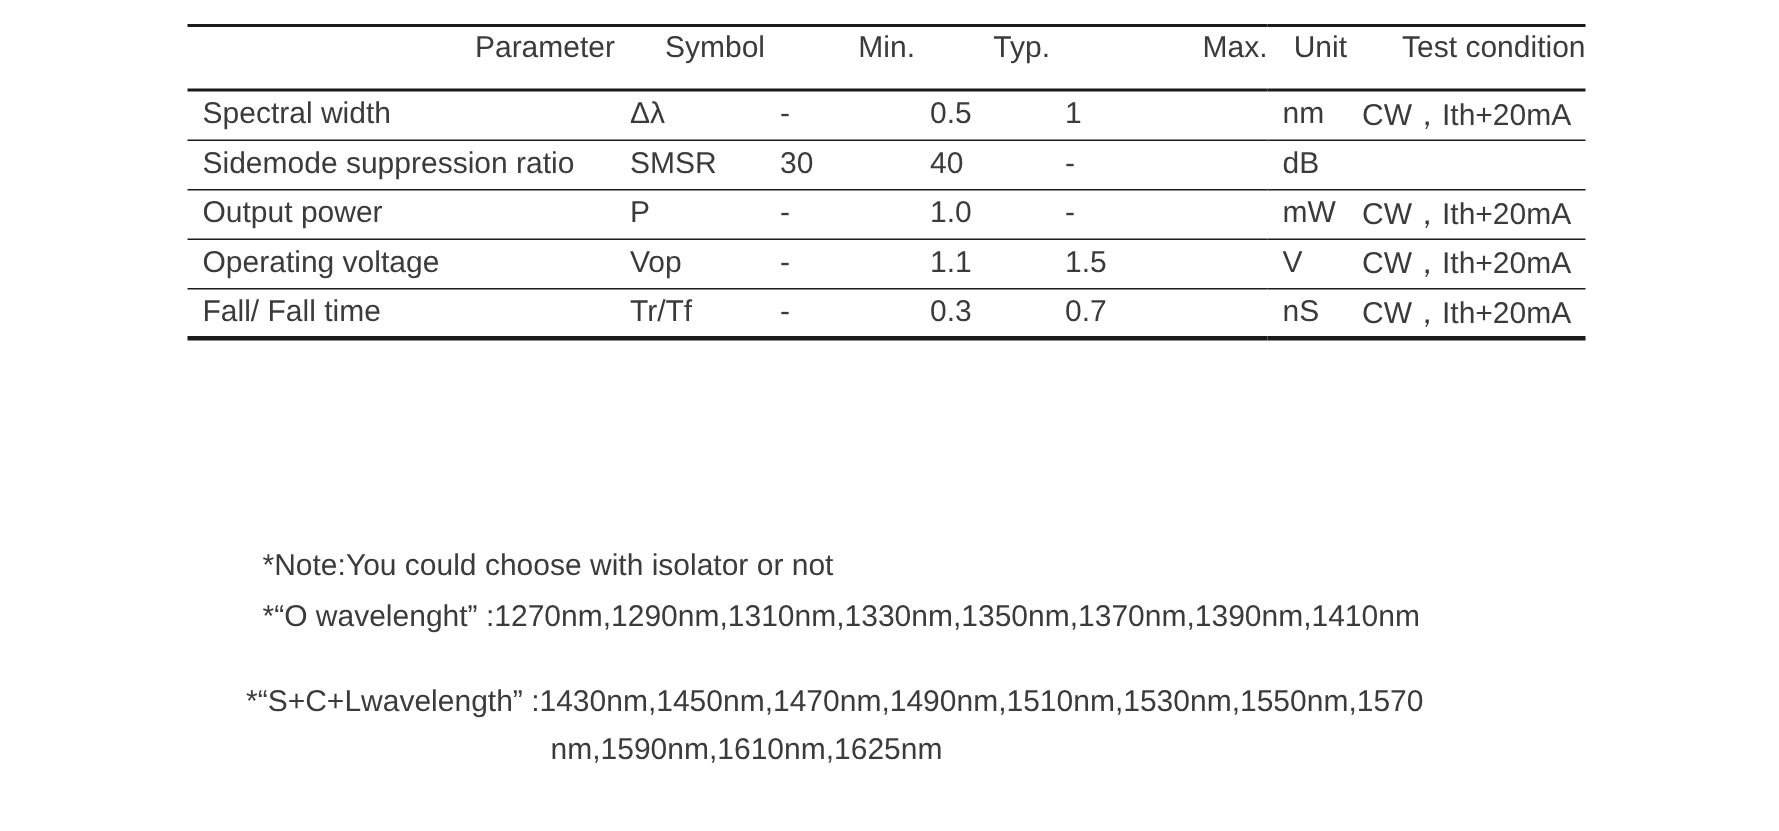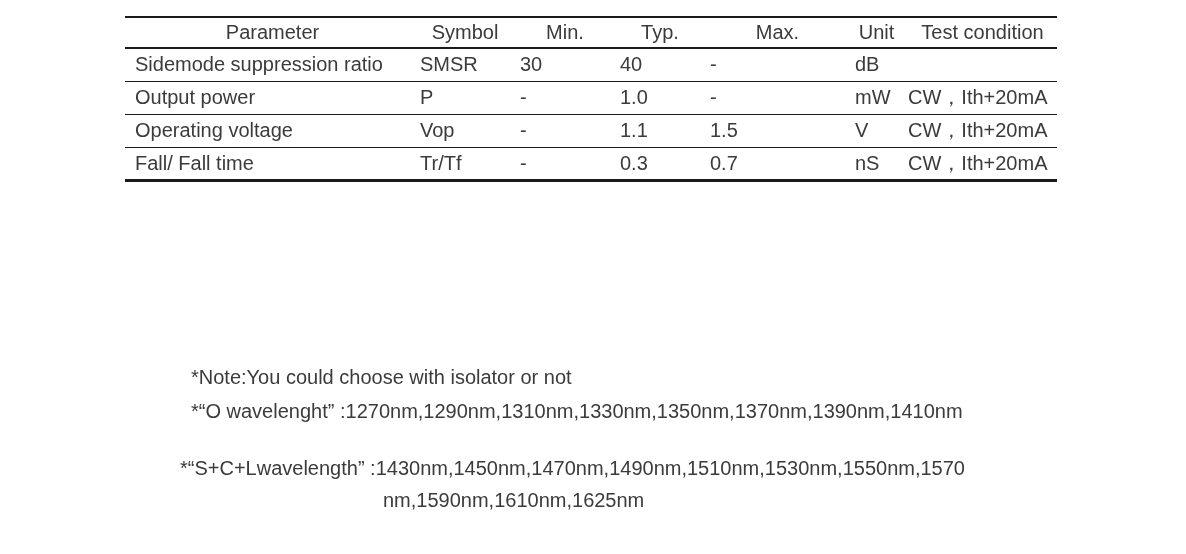--- a/index.html
+++ b/index.html
@@ -21,23 +21,23 @@
     top: 16px;
     width: 932px;
     border-collapse: collapse;
     table-layout: fixed;
     font-size: 20px;
     border-top: 2.5px solid #1b1b1b;
     border-bottom: 3px solid #1b1b1b;
   }
   .spec-table th {
     font-weight: normal;
-    text-align: center;
+    text-align: right;
     height: 29px;
-    padding: 0 0 0 10px;
+    padding: 0 0 12px 10px;
     border-bottom: 2.5px solid #1b1b1b;
     vertical-align: middle;
     white-space: nowrap;
     overflow: hidden;
   }
   .spec-table td {
     height: 33px;
     padding: 0 0 0 10px;
     border-bottom: 1.5px solid #1b1b1b;
     vertical-align: middle;
@@ -51,21 +51,20 @@
   }
   .notes {
     position: absolute;
     left: 0;
     top: 0;
     font-size: 20px;
   }
   .note {
     position: absolute;
     white-space: nowrap;
-    margin-left: 16px;
   }
   .note-1 { left: 175px; top: 366px; }
   .note-2 { left: 175px; top: 400px; }
   .note-3 { left: 164px; top: 457px; }
   .note-3b { left: 367px; top: 489px; }
 </style>
 </head>
 <body>
 
 <table class="spec-table">
@@ -83,20 +82,29 @@
       <th>Parameter</th>
       <th>Symbol</th>
       <th>Min.</th>
       <th>Typ.</th>
       <th>Max.</th>
       <th>Unit</th>
       <th>Test condition</th>
     </tr>
   </thead>
   <tbody>
+      <tr>
+        <td>Spectral width</td>
+        <td>Δλ</td>
+        <td>-</td>
+        <td>0.5</td>
+        <td>1</td>
+        <td>nm</td>
+        <td>CW，Ith+20mA</td>
+      </tr>
       <tr>
         <td>Sidemode suppression ratio</td>
         <td>SMSR</td>
         <td>30</td>
         <td>40</td>
         <td>-</td>
         <td>dB</td>
         <td></td>
       </tr>
       <tr>

